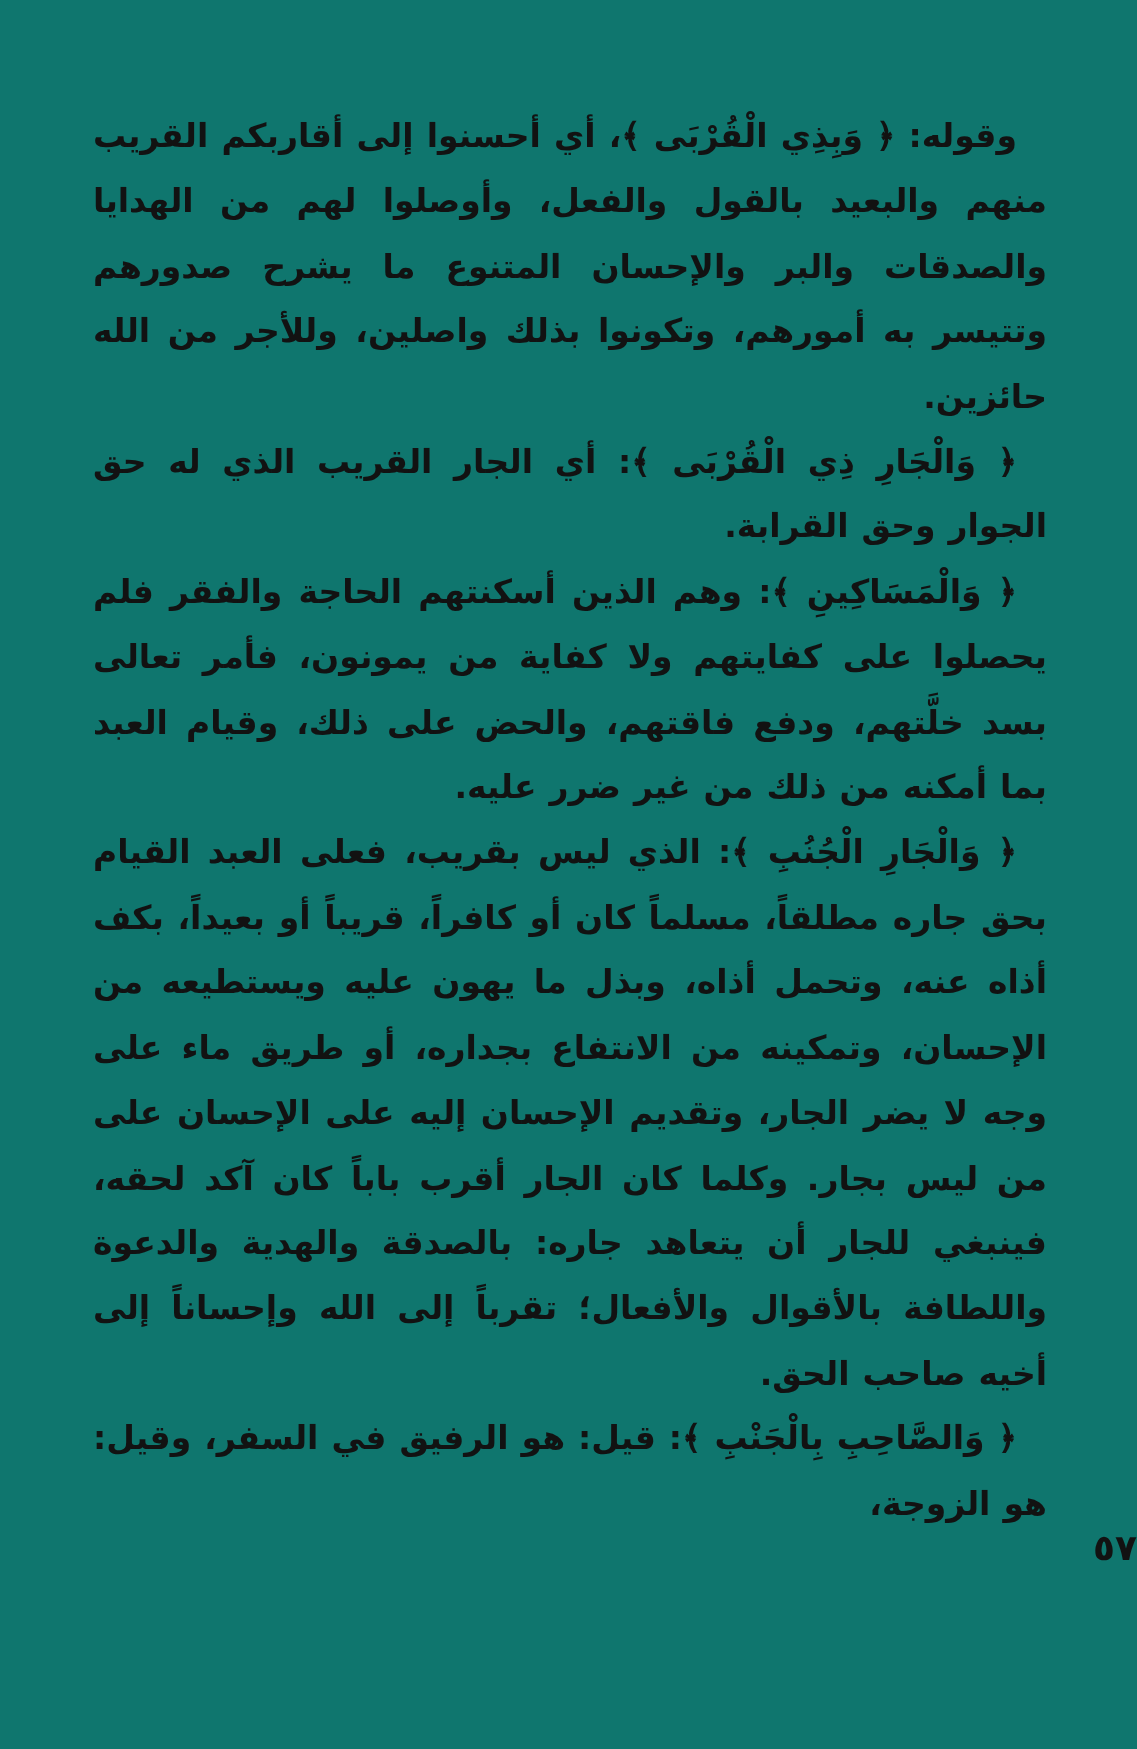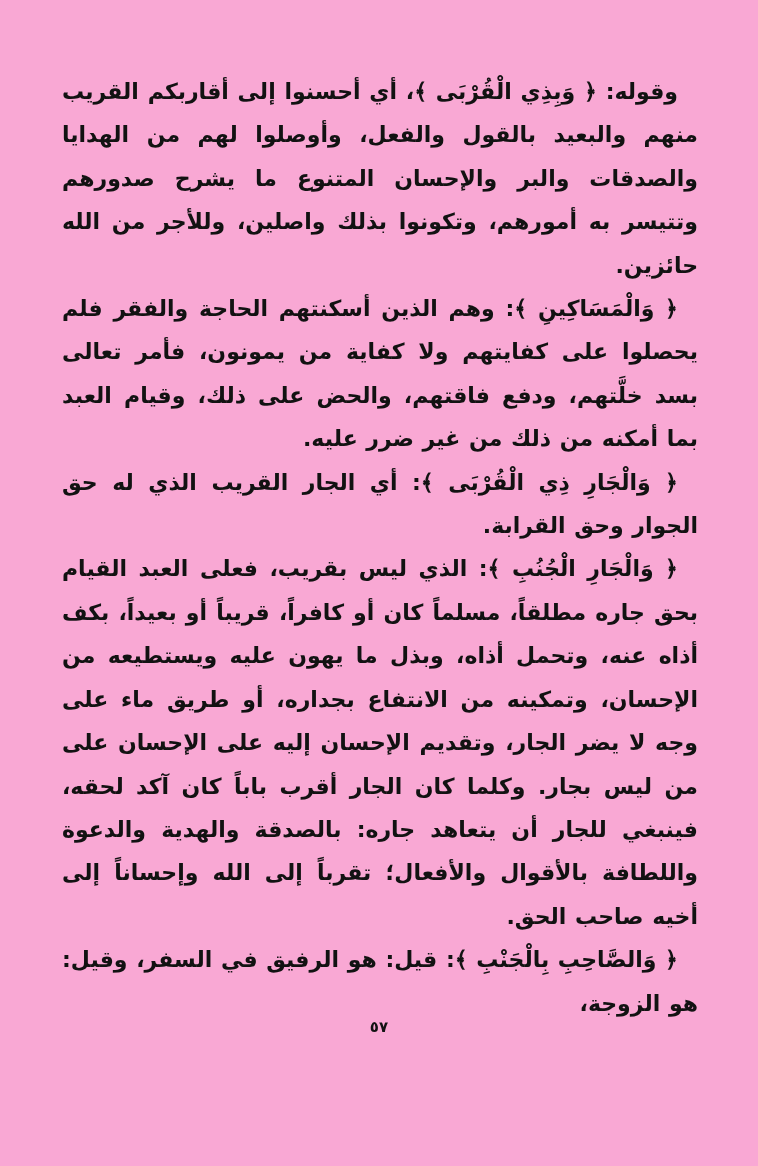--- a/index.html
+++ b/index.html
@@ -10,21 +10,21 @@
   body {
     width: 758px;
     height: 1166px;
     position: relative;
     overflow: hidden;
     font-family: "DejaVu Sans", sans-serif;
   }
   .page {
     position: absolute;
     inset: 0;
-    background: #f9a8d4;
+    background: #0f766e;
     color: #121212;
   }
   .text-block {
     position: absolute;
     top: 70px;
     right: 60px;
     width: 636px;
     direction: rtl;
     unicode-bidi: embed;
     text-align: justify;
@@ -37,33 +37,33 @@
   .text-block p {
     margin: 0;
     padding: 0;
     text-indent: 20px; 
   }
   .page-number {
     position: absolute;
     top: 1018px;
     left: 0;
     right: 0;
-    text-align: center;
+    text-align: right;
     direction: rtl;
-    font-size: 15px;
+    font-size: 24px;
     font-weight: 700;
     color: #121212;
     letter-spacing: 3px;
   }
 </style>
 </head>
 <body>
 
 <div class="page">
   <div class="text-block" dir="rtl" lang="ar">
     <p>وقوله: ﴿ وَبِذِي الْقُرْبَى ﴾، أي أحسنوا إلى أقاربكم القريب منهم والبعيد بالقول والفعل، وأوصلوا لهم من الهدايا والصدقات والبر والإحسان المتنوع ما يشرح صدورهم وتتيسر به أمورهم، وتكونوا بذلك واصلين، وللأجر من الله حائزين.</p>
+    <p>﴿ وَالْجَارِ ذِي الْقُرْبَى ﴾: أي الجار القريب الذي له حق الجوار وحق القرابة.</p>
     <p>﴿ وَالْمَسَاكِينِ ﴾: وهم الذين أسكنتهم الحاجة والفقر فلم يحصلوا على كفايتهم ولا كفاية من يمونون، فأمر تعالى بسد خلَّتهم، ودفع فاقتهم، والحض على ذلك، وقيام العبد بما أمكنه من ذلك من غير ضرر عليه.</p>
-    <p>﴿ وَالْجَارِ ذِي الْقُرْبَى ﴾: أي الجار القريب الذي له حق الجوار وحق القرابة.</p>
     <p>﴿ وَالْجَارِ الْجُنُبِ ﴾: الذي ليس بقريب، فعلى العبد القيام بحق جاره مطلقاً، مسلماً كان أو كافراً، قريباً أو بعيداً، بكف أذاه عنه، وتحمل أذاه، وبذل ما يهون عليه ويستطيعه من الإحسان، وتمكينه من الانتفاع بجداره، أو طريق ماء على وجه لا يضر الجار، وتقديم الإحسان إليه على الإحسان على من ليس بجار. وكلما كان الجار أقرب باباً كان آكد لحقه، فينبغي للجار أن يتعاهد جاره: بالصدقة والهدية والدعوة واللطافة بالأقوال والأفعال؛ تقرباً إلى الله وإحساناً إلى أخيه صاحب الحق.</p>
     <p>﴿ وَالصَّاحِبِ بِالْجَنْبِ ﴾: قيل: هو الرفيق في السفر، وقيل: هو الزوجة،</p>
   </div>
   <div class="page-number">٥٧</div>
 </div>
 
 </body></html>

